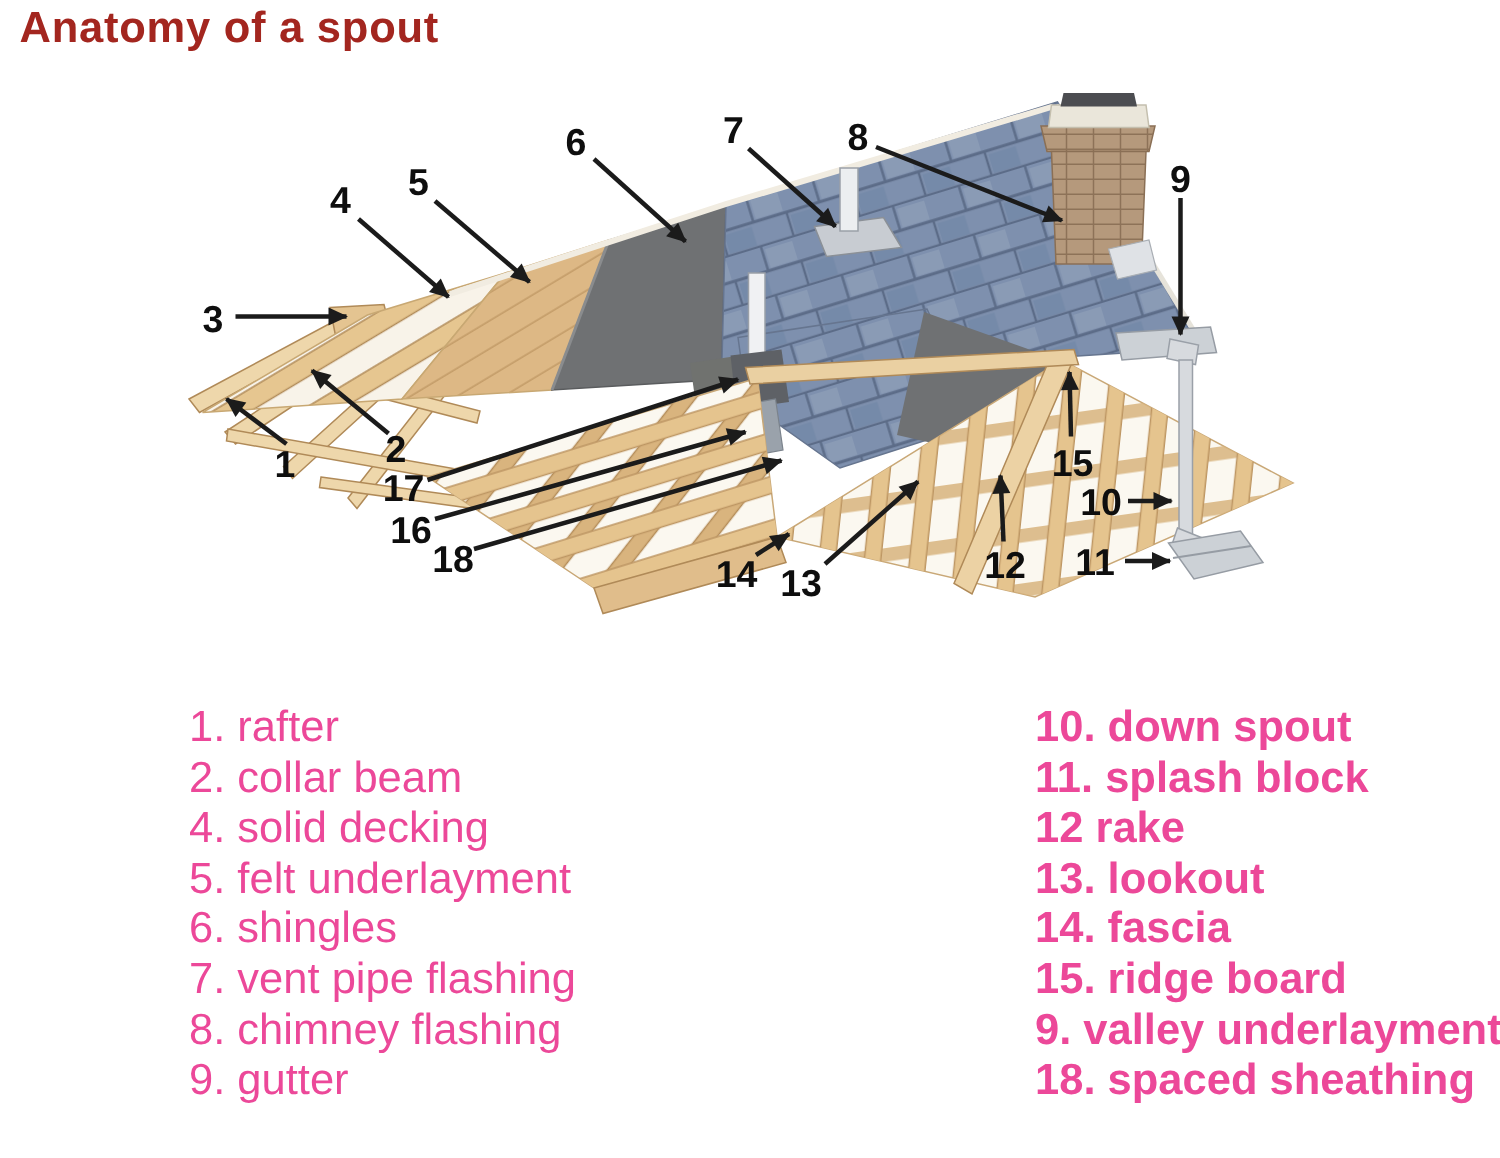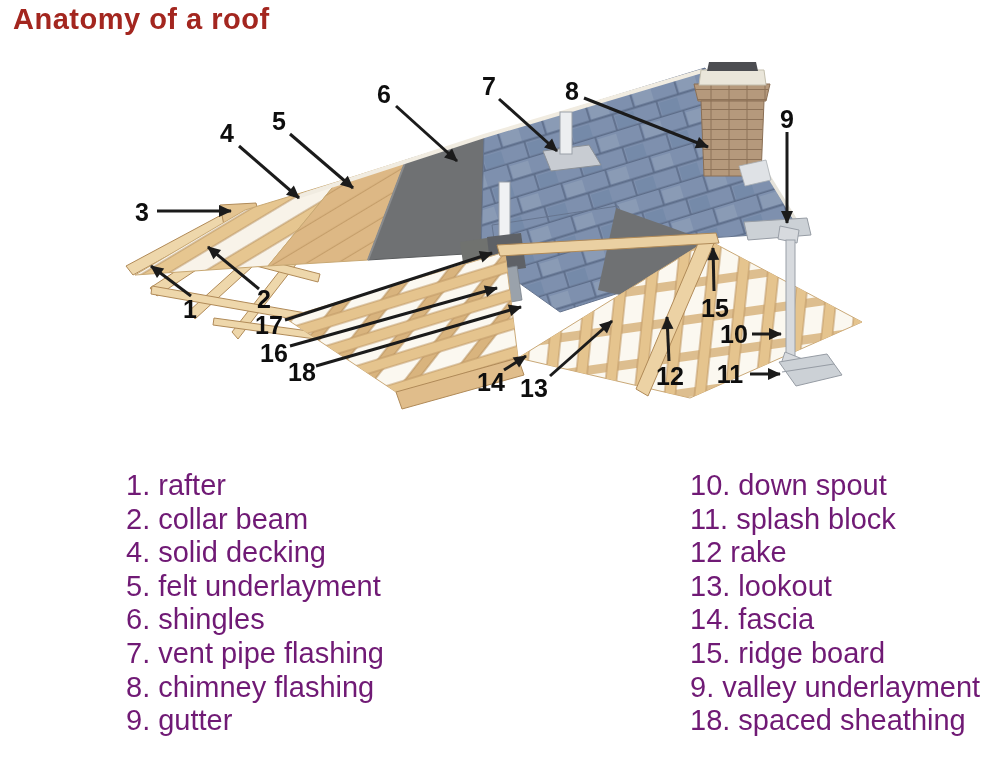--- a/index.html
+++ b/index.html
@@ -4,31 +4,31 @@
 <style>
   html,body{margin:0;padding:0;background:#ffffff;}
   .page{position:relative;width:1000px;height:772px;overflow:hidden;background:#ffffff;
         font-family:"Liberation Sans",sans-serif;}
   .title{position:absolute;left:13px;top:3px;font-size:29px;font-weight:bold;
          color:#a3261f;letter-spacing:0.5px;white-space:nowrap;}
   .diagram-svg{position:absolute;left:0;top:0;}
   .legend{position:absolute;top:469px;left:0;width:1000px;color:#3d424d;}
   .legend .col{position:absolute;top:0;}
   .legend .col.left{left:126px;}
-  .legend .col.right{left:690px;}
-  .legend .row{font-size:29px;line-height:33.6px;white-space:nowrap;color:#701a75;}
+  .legend .col.right{left:690px;font-weight:bold;}
+  .legend .row{font-size:29px;line-height:33.6px;white-space:nowrap;color:#ec4899;}
   svg text.callout{font-family:"Liberation Sans",sans-serif;font-weight:800;
                    font-size:25px;fill:#0e0e0e;}
 </style>
 </head>
 <body>
 
 <div class="page">
 
-  <div class="title">Anatomy of a roof</div>
+  <div class="title">Anatomy of a spout</div>
 
   <svg class="diagram-svg" width="1000" height="445" viewBox="0 0 1000 445" role="img">
     <defs>
       <marker id="ah" markerUnits="userSpaceOnUse" markerWidth="16" markerHeight="14" refX="13" refY="7" orient="auto">
         <path d="M1,1 L14,7 L1,13 Z" fill="#1b1b1b"></path>
       </marker>
       <pattern id="pShingle" patternUnits="userSpaceOnUse" width="46" height="34" patternTransform="rotate(-17)">
         <rect width="46" height="34" fill="#7e90ae"></rect>
         <rect x="25" y="2" width="19" height="13" fill="#8a9bb5"></rect>
         <rect x="2" y="19" width="19" height="13" fill="#758aa9"></rect>

